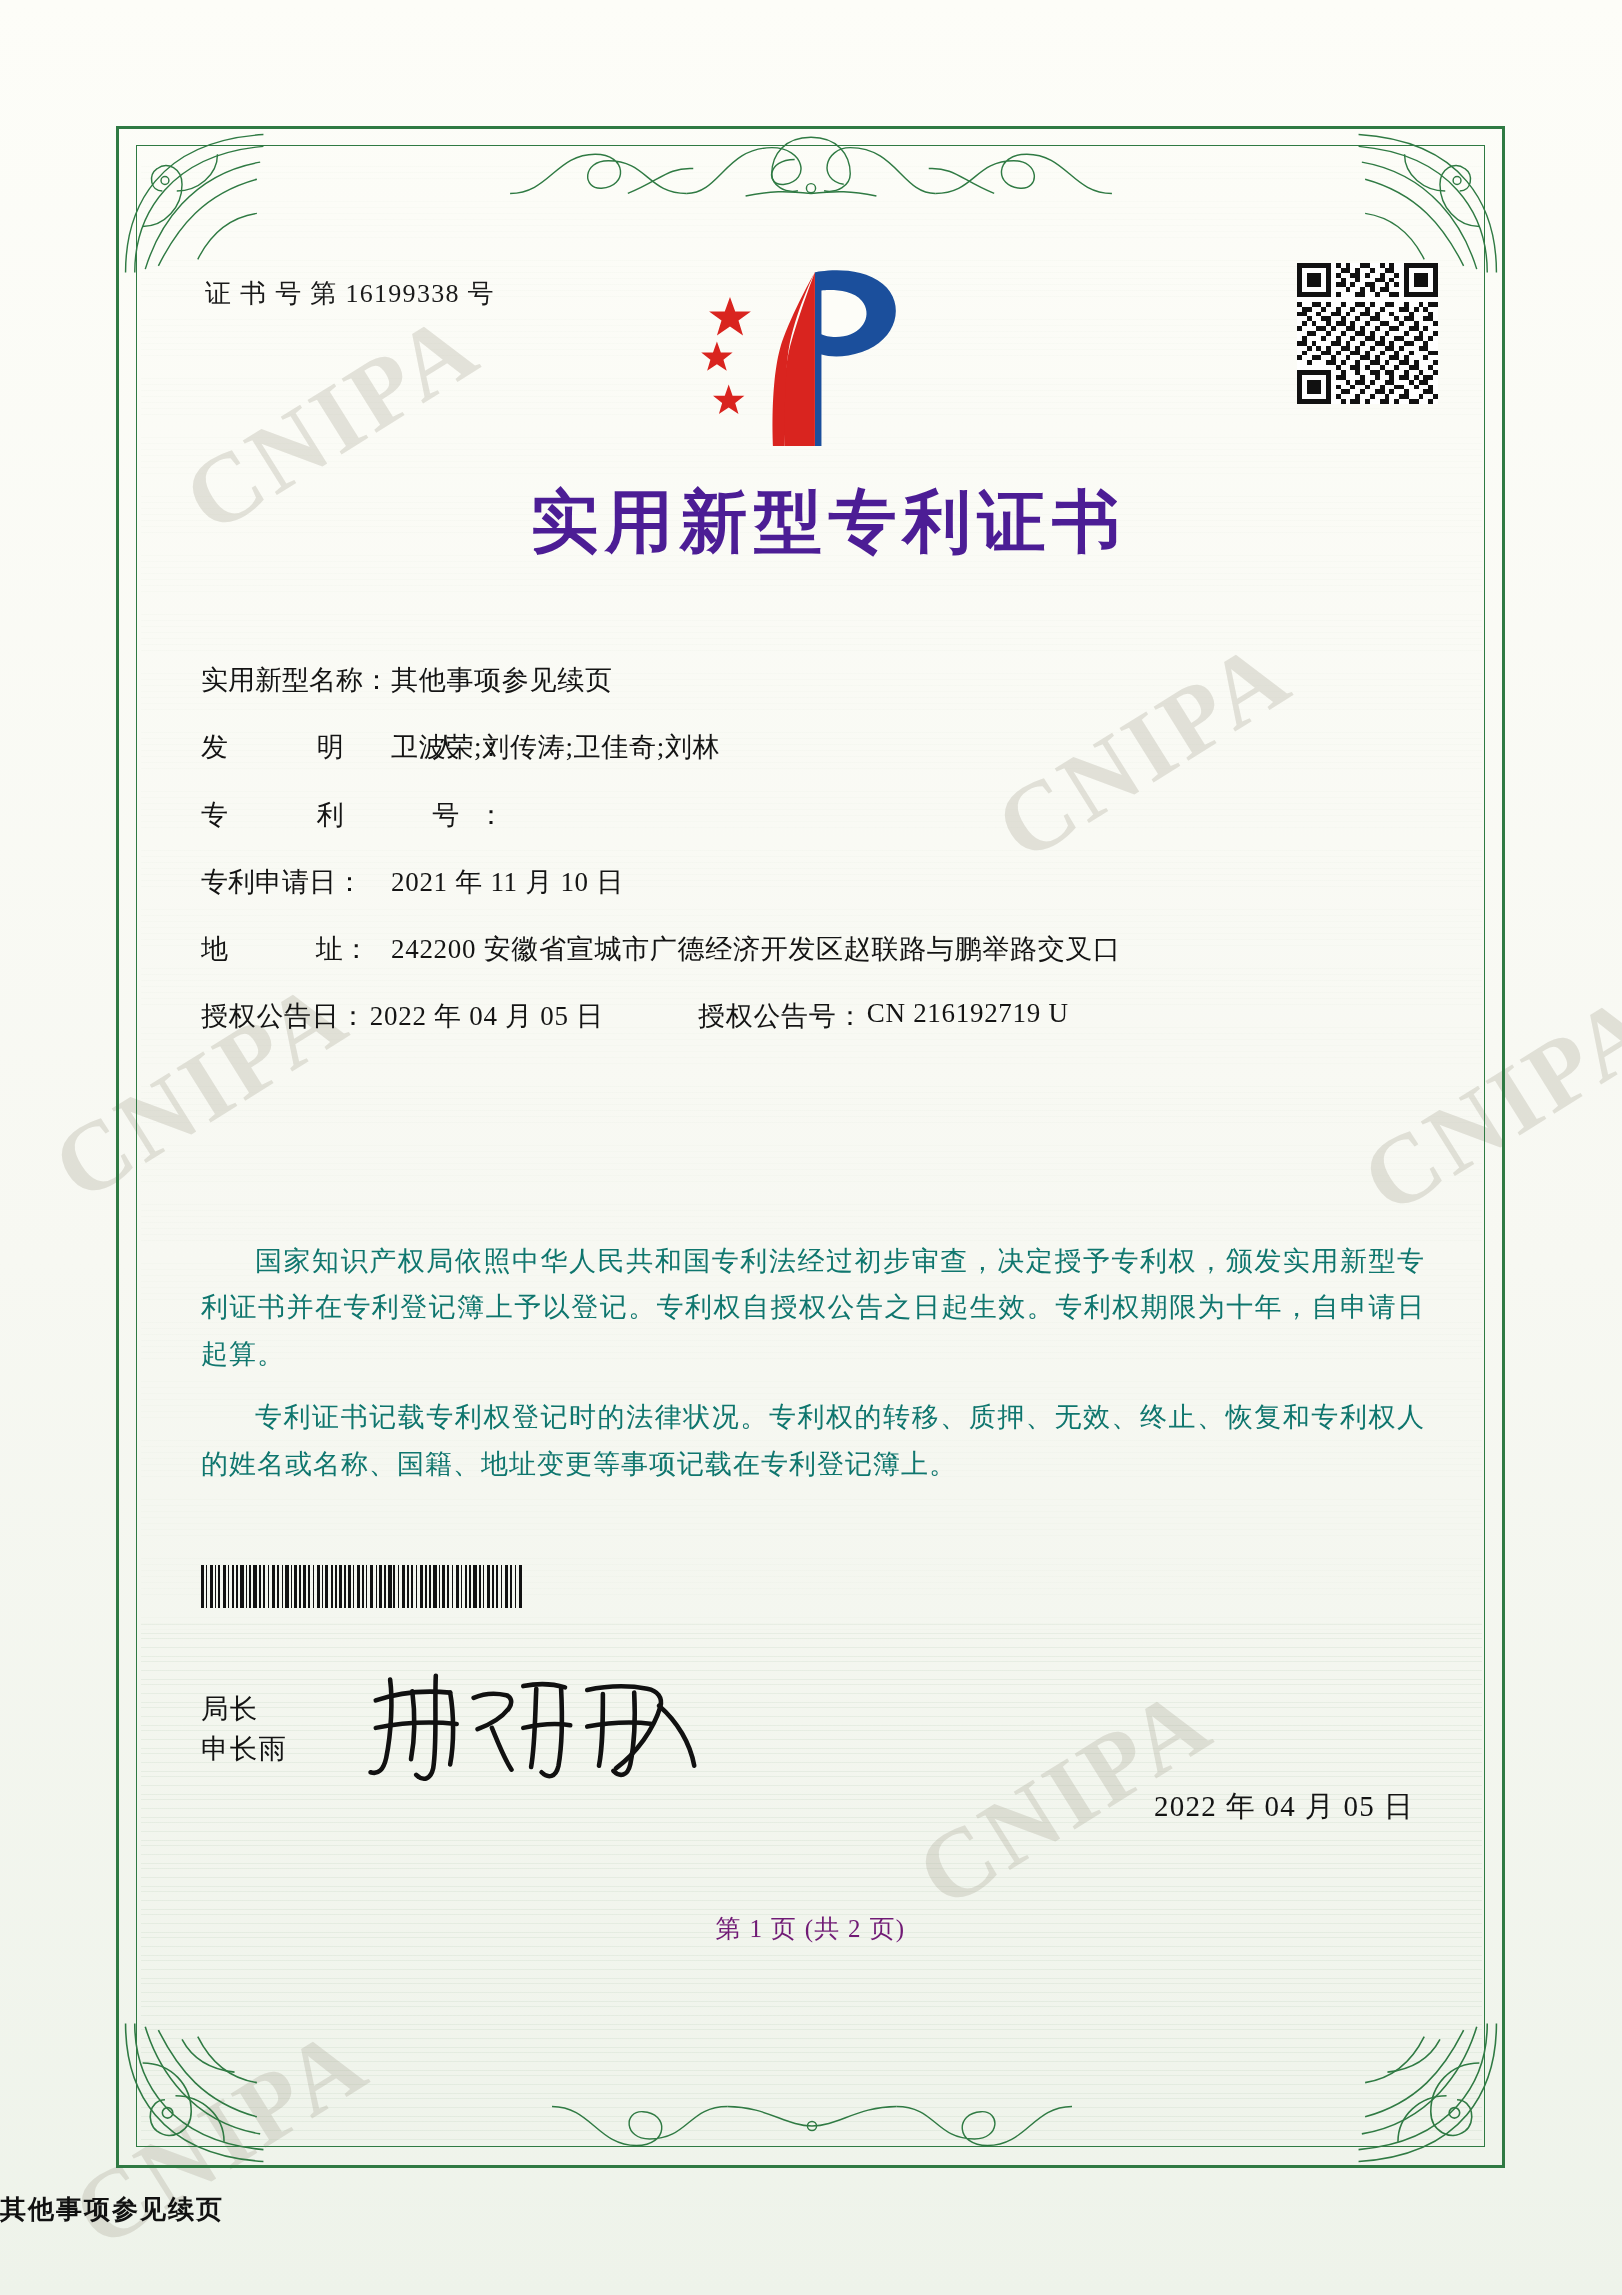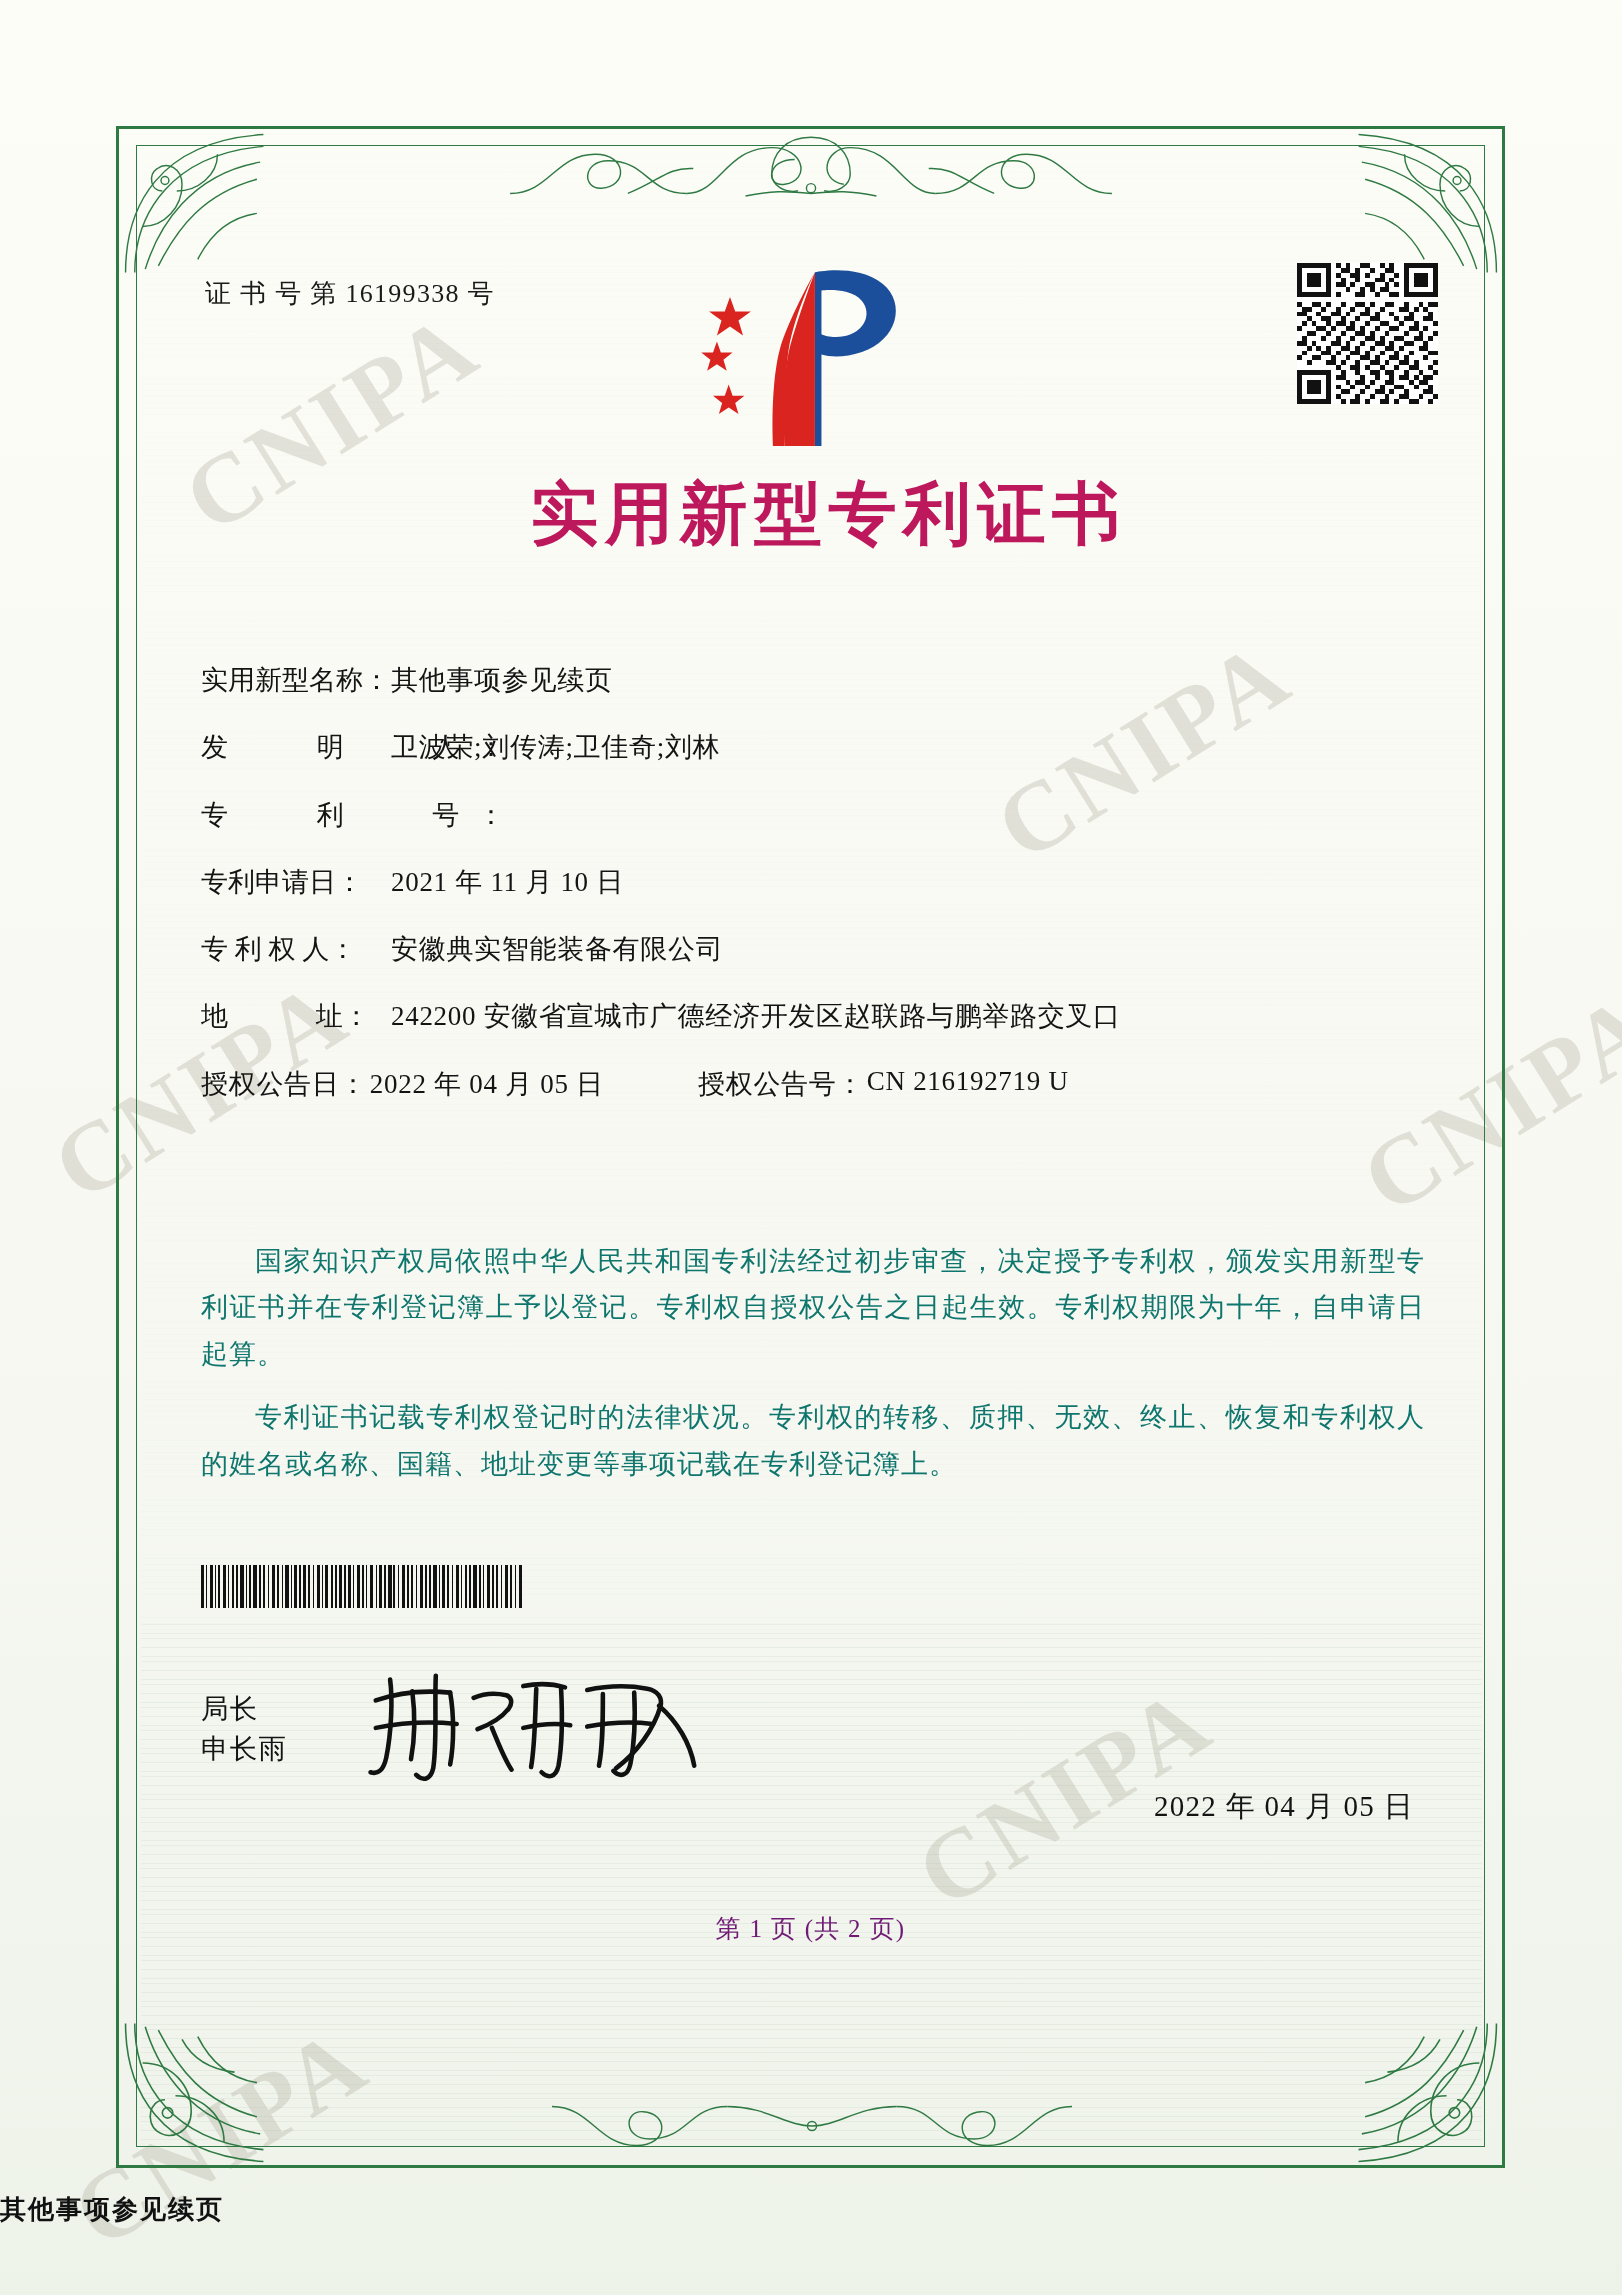--- a/index.html
+++ b/index.html
@@ -124,27 +124,27 @@
     left: 50%;
     top: 105px;
     transform: translateX(-50%);
     width: 249px;
     height: 196px;
   }
 
   .title {
     position: absolute;
     left: 0; right: 0;
-    top: 324px;
+    top: 332px;
     text-align: center;
     font-family: "DejaVu Serif", "Liberation Serif", serif;
     font-size: 68px;
     font-weight: 700;
     letter-spacing: 6.5px;
-    color: #be185d;
+    color: #4c1d95;
     padding-left: 36px;
   }
 
   .fields {
     position: absolute;
     left: 65px;
     right: 59px;
     top: 517px;
   }
   .field-row {
@@ -606,24 +606,20 @@
         <div class="field-value">卫波荣;刘传涛;卫佳奇;刘林</div>
       </div>
       <div class="field-row">
         <div class="field-label sp3">专　 利　 号：</div>
       </div>
       <div class="field-row">
         <div class="field-label">专利申请日：</div>
         <div class="field-value">2021 年 11 月 10 日</div>
       </div>
       <div class="field-row">
-        <div class="field-label">专 利 权 人：</div>
-        <div class="field-value">安徽典实智能装备有限公司</div>
-      </div>
-      <div class="field-row">
         <div class="field-label">地　　　 址：</div>
         <div class="field-value">242200 安徽省宣城市广德经济开发区赵联路与鹏举路交叉口</div>
       </div>
 
       <div class="two-col">
         <div class="c1">
           <span class="lbl">授权公告日：</span>
           <span class="val">2022 年 04 月 05 日</span>
         </div>
         <div class="c2">

